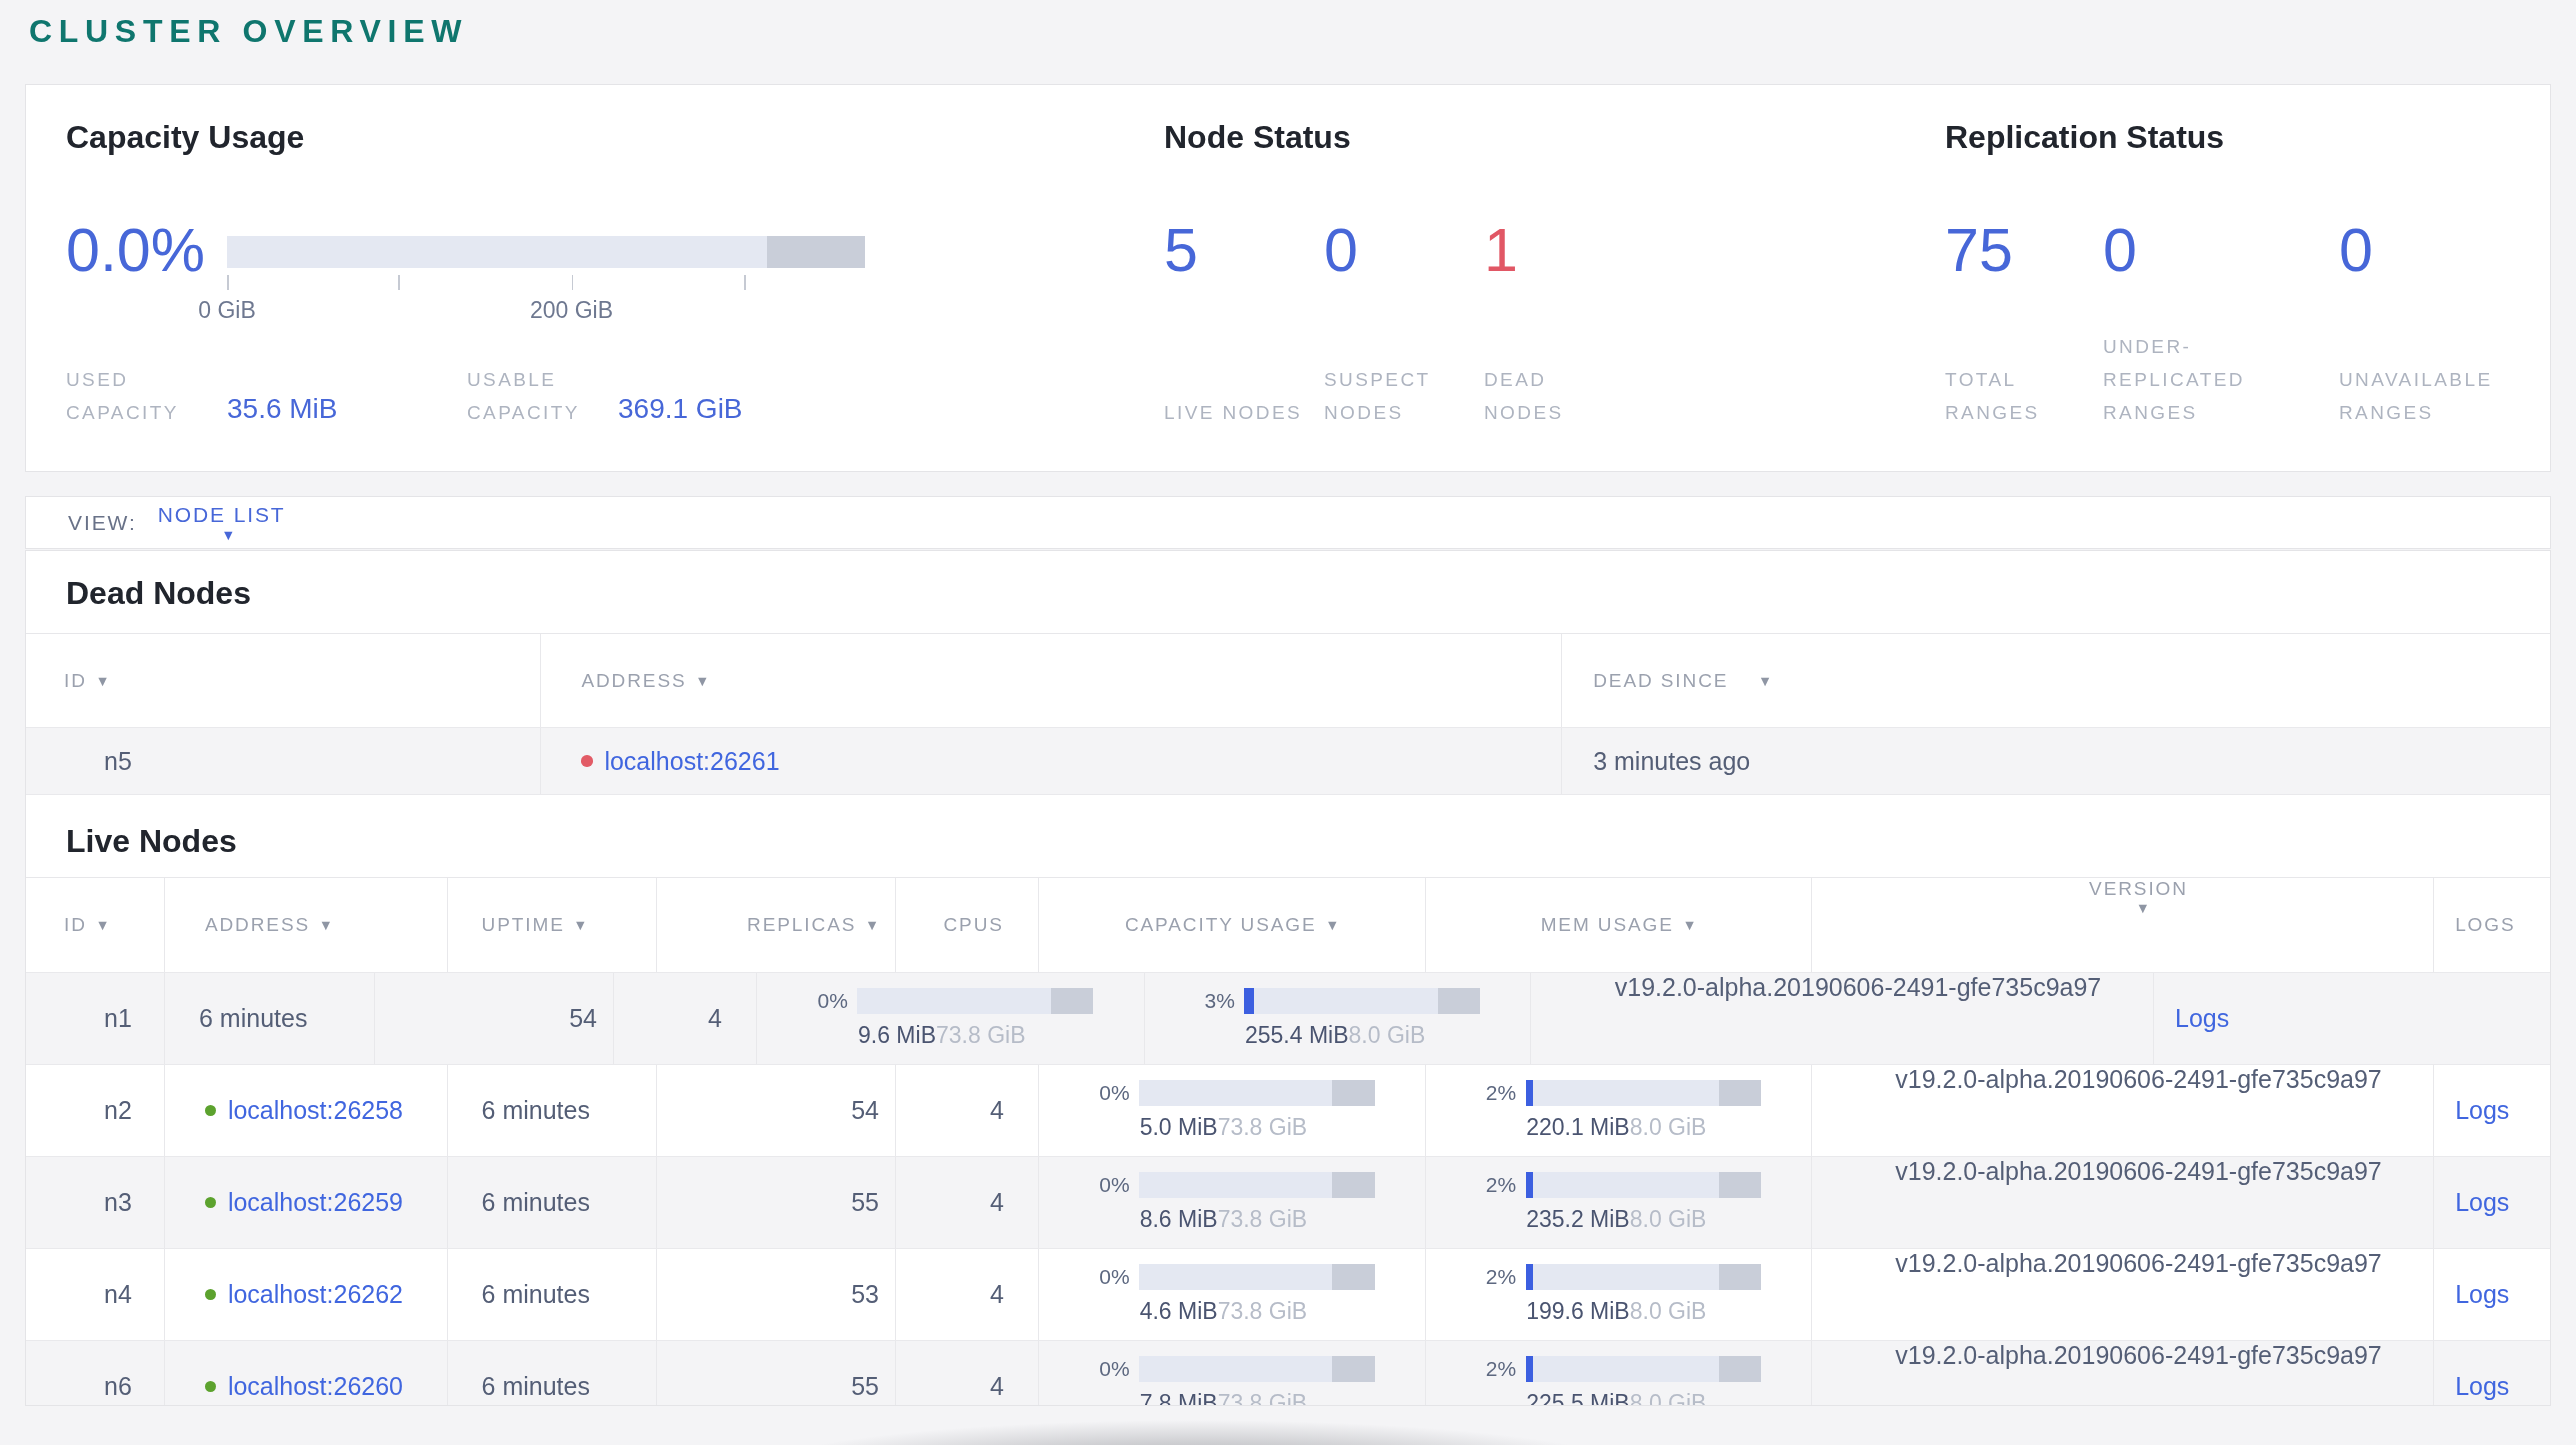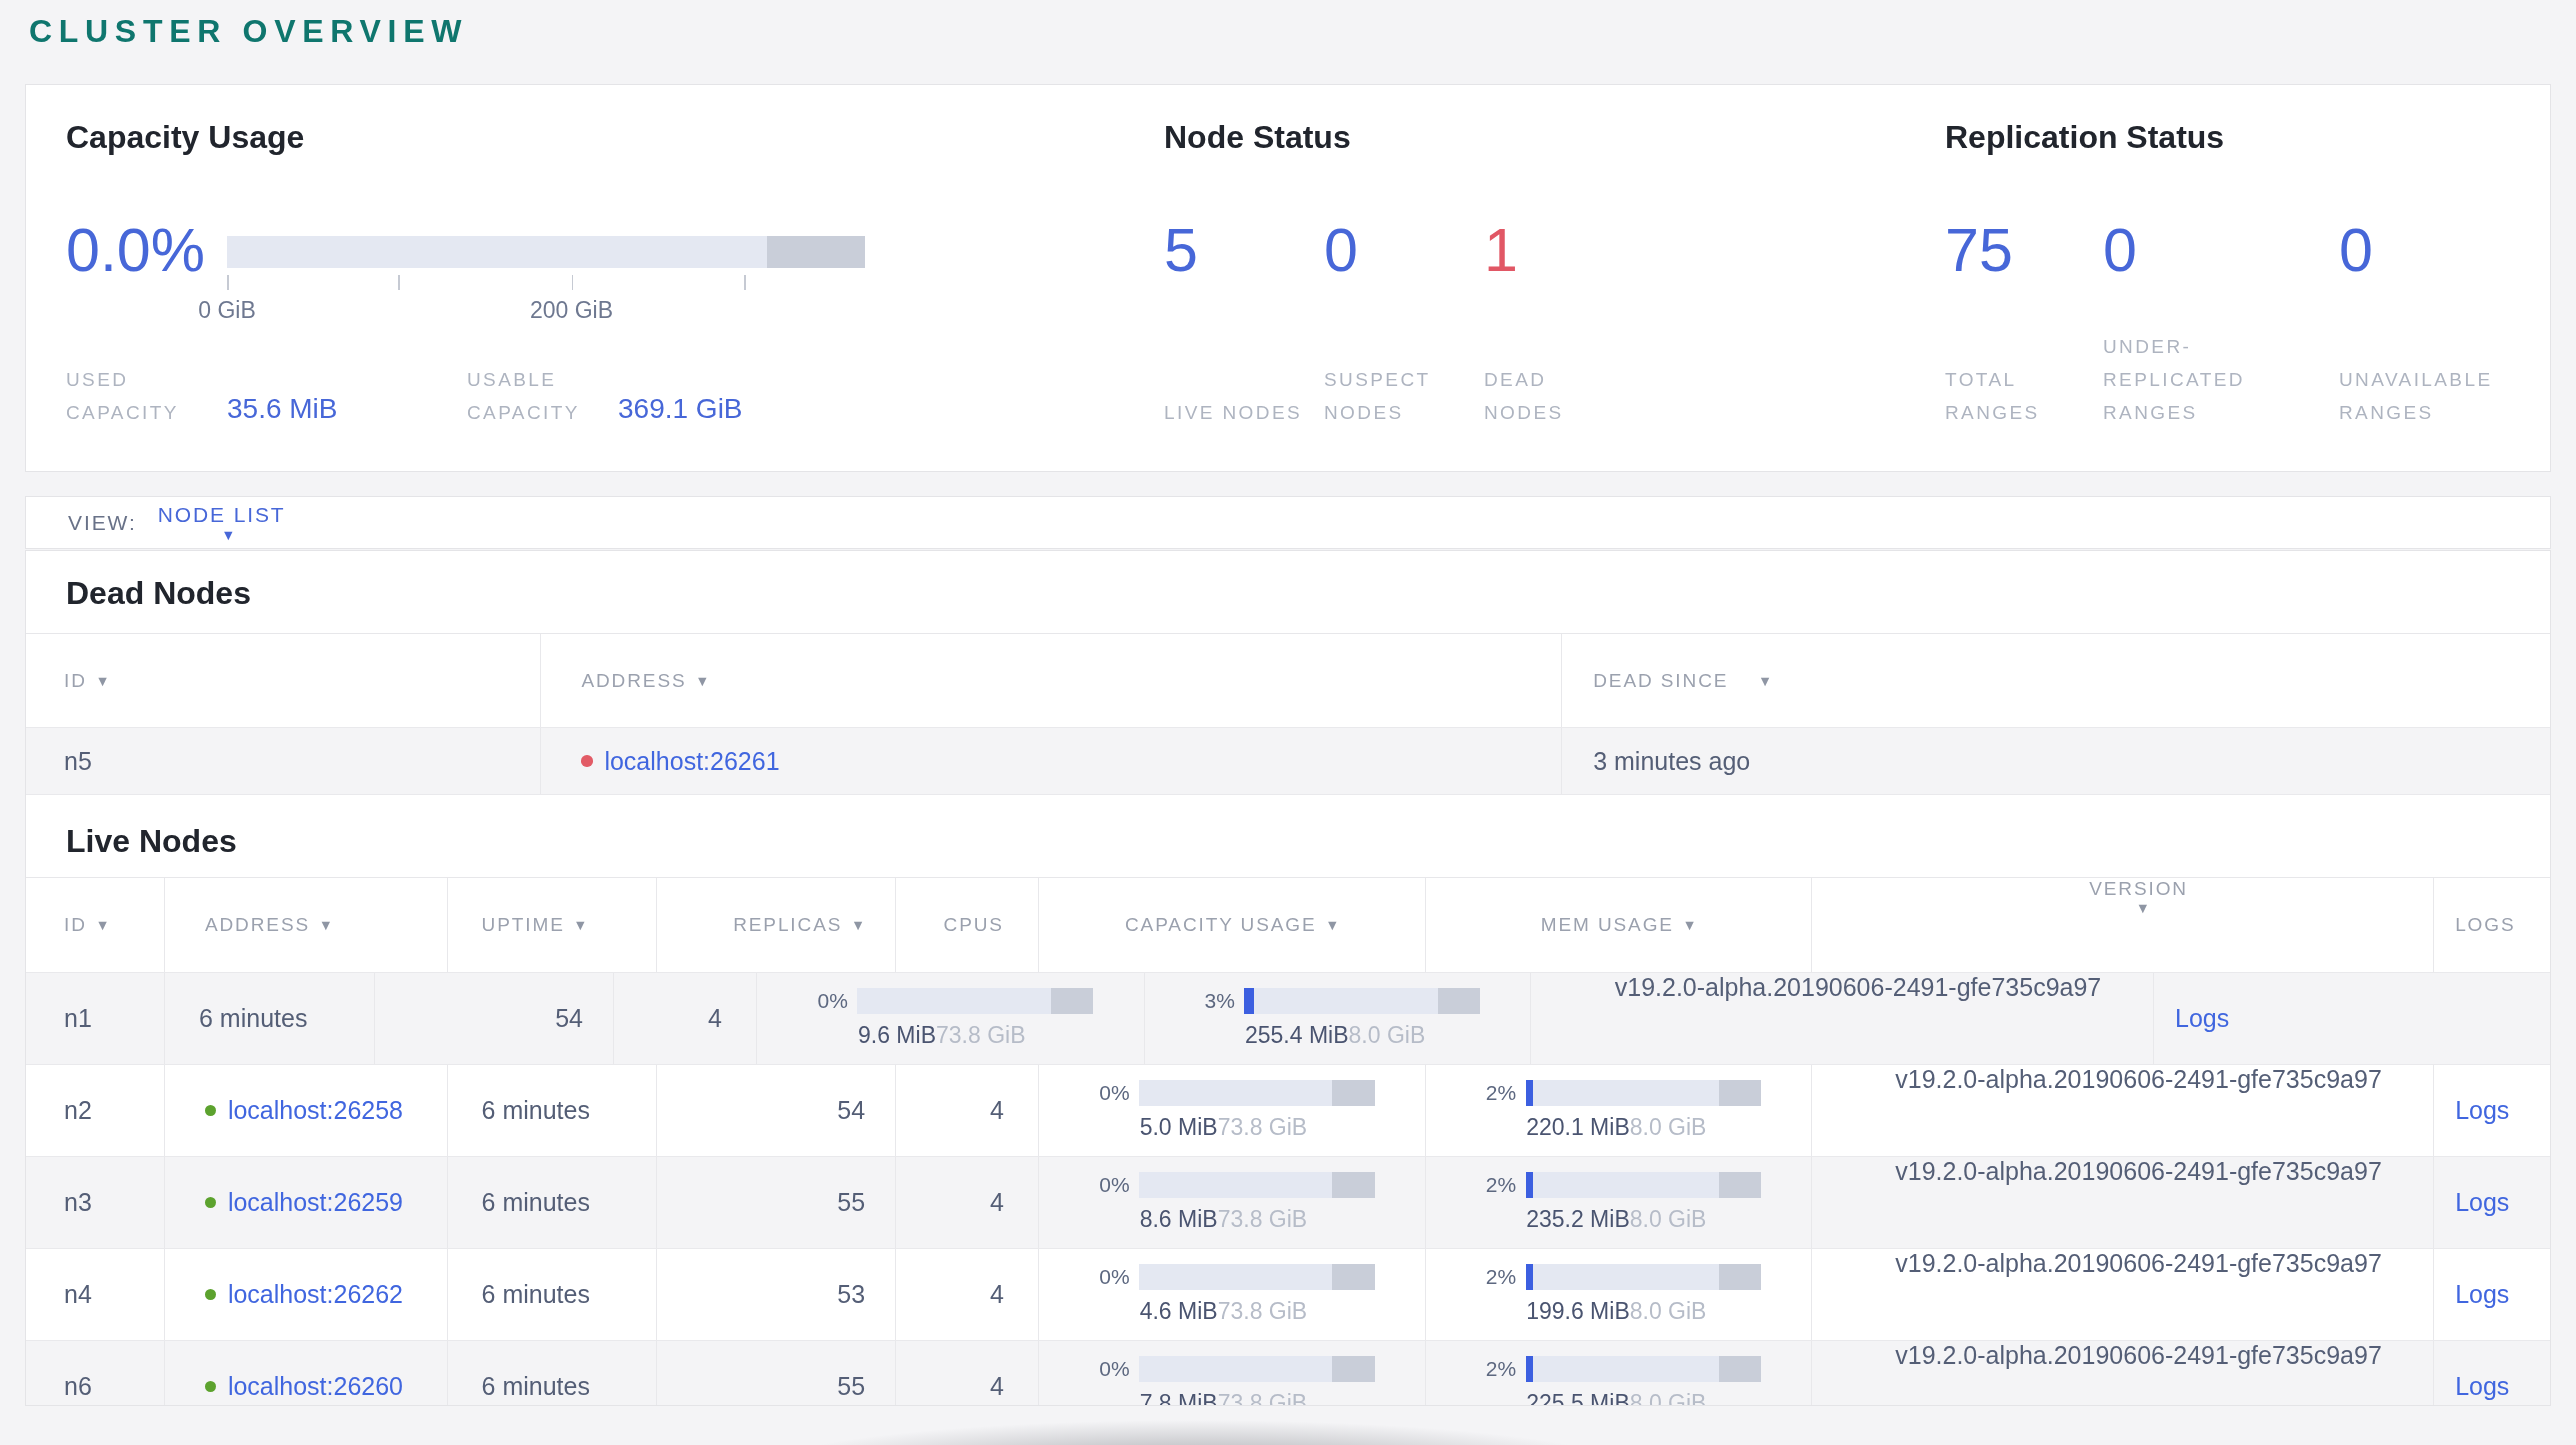--- a/index.html
+++ b/index.html
@@ -84,29 +84,29 @@
 
   
   .d0 { width:516px;  padding-left:38px; }
   .d1 { width:1022px; padding-left:40px; }
   .d2 { width:989px; padding-left:31px;gap:21px; }
 
   
   .c0 { width:139px; padding-left:38px; }
   .c1 { width:283px; padding-left:40px; }
   .c2 { width:210px; padding-left:34px; }
-  .c3 { width:239px; justify-content:flex-end; padding-right:30px; }
+  .c3 { width:239px; justify-content:flex-end; padding-right:16px; }
   .c4 { width:143px; justify-content:flex-end; padding-right:34px; }
   .c5 { width:388px; justify-content:center; }
   .c6 { width:386px; justify-content:center; }
   .c7 { width:623px; padding-left:32px;flex-direction:column; }
   .c8 { width:116px; padding-left:21px; }
 
   .celltxt { font-size:25px; color:#545e76; white-space:nowrap; }
-  .idtxt { font-size:25px; color:#545e76; }
+  .idtxt { font-size:25px; color:#545e76;margin-left:40px; }
   a.link { font-size:25px; color:#4066df; text-decoration:none; cursor:pointer; white-space:nowrap; }
   .dot { display:inline-block; width:11.5px; height:11.5px; border-radius:50%; margin-right:11.5px; flex:none; }
   .dot.green { background:#5ca22e; }
   .dot.red   { background:#e25b66; }
 
   
   .usage { width:285px; }
   .usage-top { display:flex; align-items:center; }
   .usage .pct { width:40px; text-align:right; margin-right:9.5px; font-size:21px; color:#5d6880; }
   .usage .track { width:236px; height:26px; }

